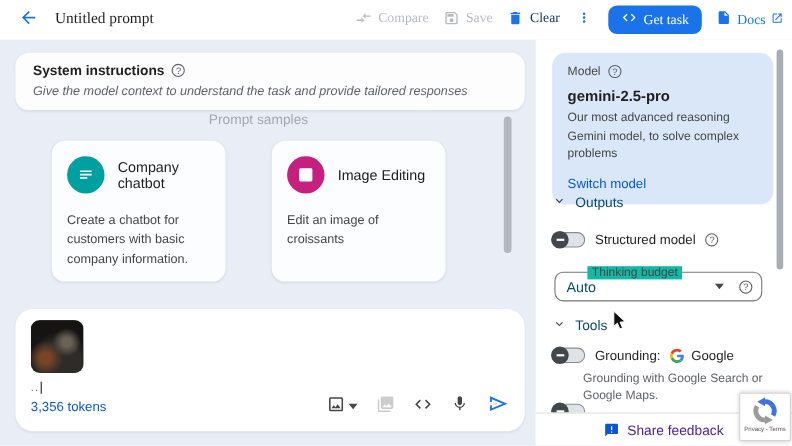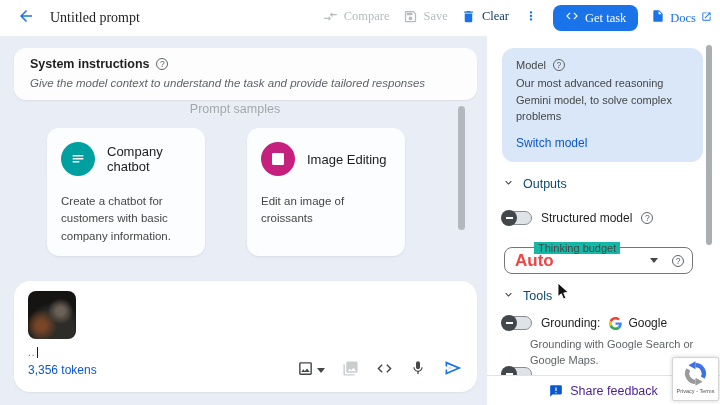--- a/index.html
+++ b/index.html
@@ -90,21 +90,21 @@
             border:1.5px solid #898d92; flex:0 0 auto; cursor:pointer; }
   .knob { position:absolute; left:-2px; top:50%; transform:translateY(-50%); width:16px; height:16px;
           border-radius:50%; background:#42474b; display:flex; align-items:center; justify-content:center; }
   .knob-minus { width:7px; height:1.6px; background:#fff; }
   .toggle-label { font-size:12px; color:#1f1f1f; }
 
   .tb-field { position:absolute; left:17px; top:211px; width:189px; height:27px; border:1px solid #747775;
               border-radius:8px; display:flex; align-items:center; padding:0 8px 0 10px; cursor:pointer; }
   .tb-float-label { position:absolute; top:-6px; left:8px; background:#14b8a6; padding:0 4px;
                     font-size:11px; color:#444746;margin-left:21px; }
-  .tb-value { font-size:17px; color:#ef4444; margin-right:auto;font-weight:bold; }
+  .tb-value { font-size:13px; color:#0c4a6e; margin-right:auto; }
   .tb-caret { width:0; height:0; border-left:4.5px solid transparent; border-right:4.5px solid transparent;
               border-top:5.5px solid #444746; margin-right:14px; }
 
   .grounding-desc { position:absolute; left:43px; top:301px; width:172px; font-size:11px;
                     color:#5f6368; line-height:1.45; }
   .partial-toggle { position:absolute; left:15px; top:331px; }
 
   .feedback-bar { position:absolute; left:0; bottom:0; width:233px; height:30px; background:#fff;
                   border-top:1px solid #e2e2e2; display:flex; align-items:center; justify-content:center;
                   gap:7px; z-index:5; }
@@ -287,20 +287,21 @@
       </div>
     </div>
 
     <div class="right">
 
       <div class="model-card">
         <div class="model-label-row">
           <span class="model-label">Model</span>
           <span class="help-circle"></span>
         </div>
+        <div class="model-name">gemini-2.5-pro</div>
         <div class="model-desc">Our most advanced reasoning Gemini model, to solve complex problems</div>
         <div class="switch-model">Switch model</div>
       </div>
 
       <div class="section-header outputs-header">
         <span>
           <svg width="13" height="13" viewBox="0 0 24 24">
               <path d="M7.41 8.59 12 13.17l4.59-4.58L18 10l-6 6-6-6 1.41-1.41z" fill="#444746"></path>
             </svg>
         </span>

